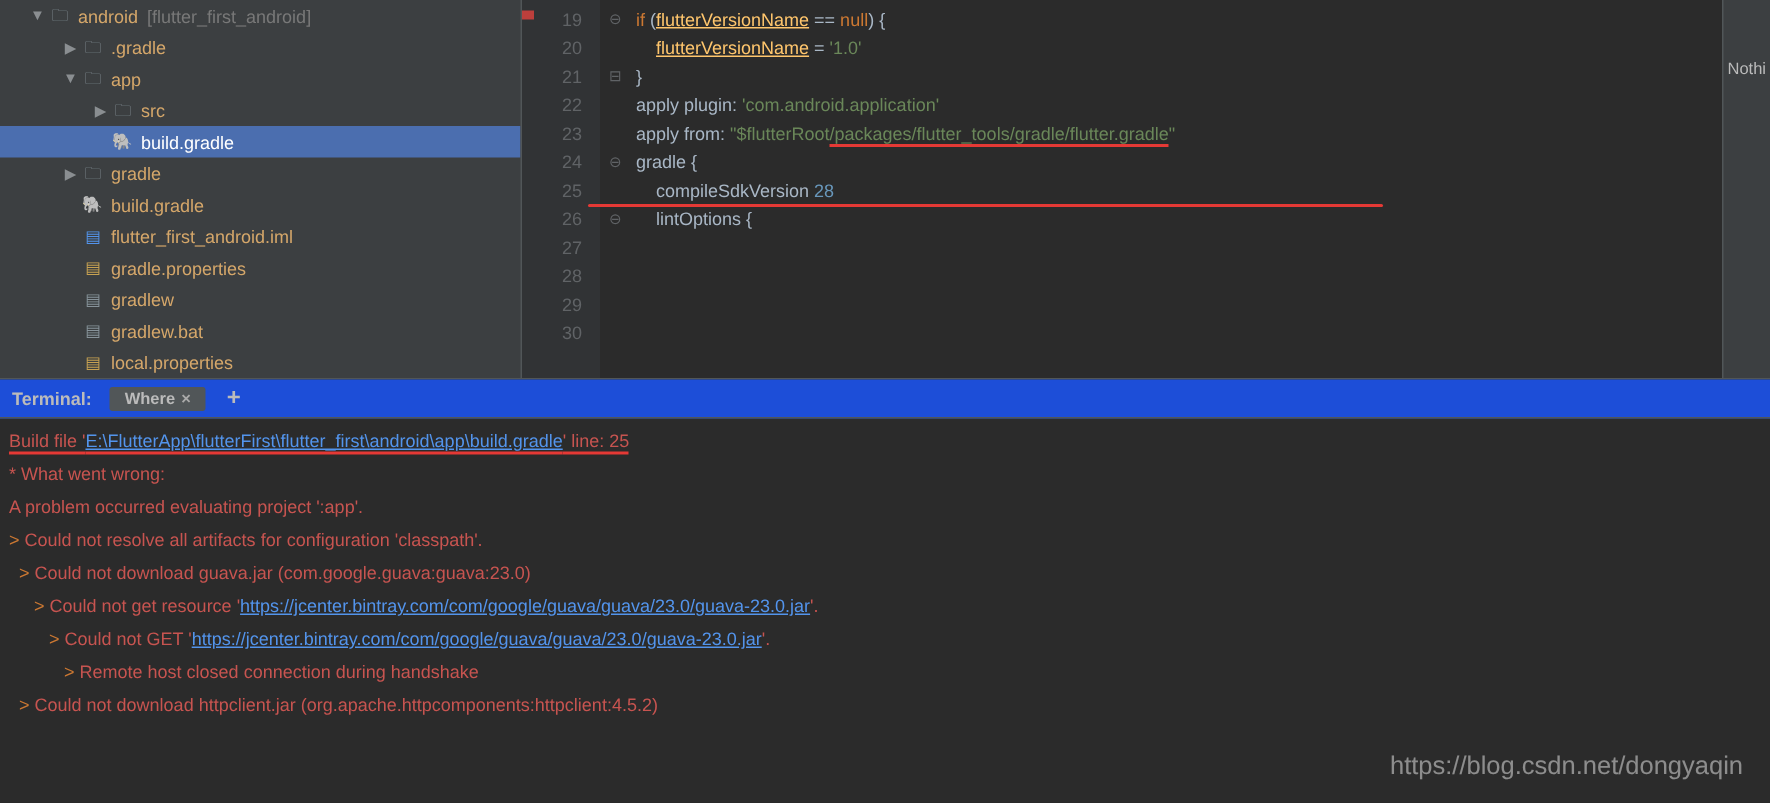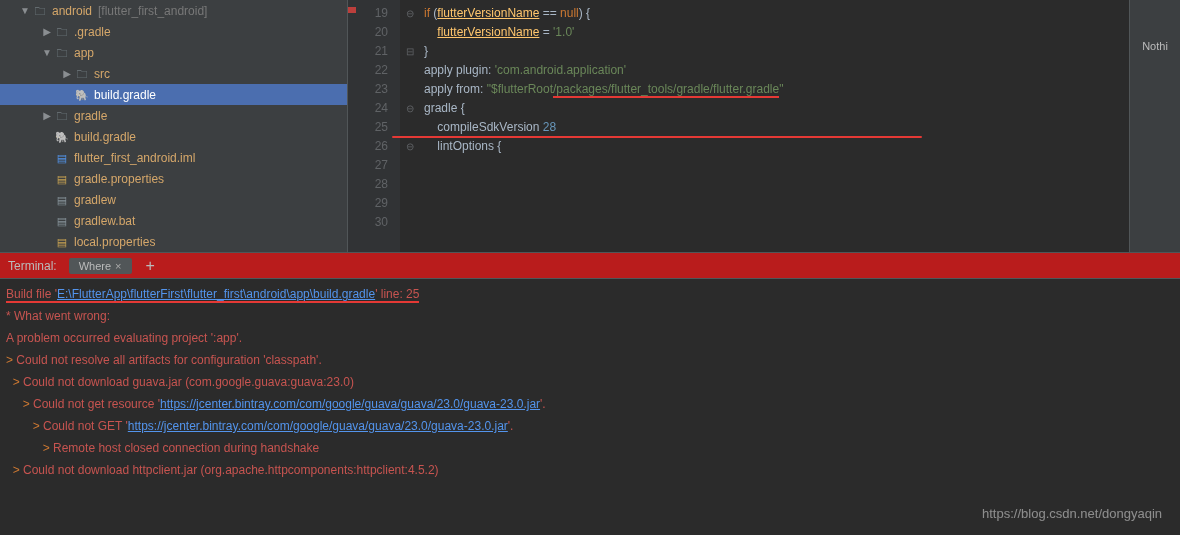--- a/index.html
+++ b/index.html
@@ -23,36 +23,36 @@
 .code-line { padding-left: 8px; white-space: pre; }
 
 .kw { color: #cc7832; }
 .func { color: #ffc66d; text-decoration: underline; }
 .str { color: #6a8759; }
 .num { color: #6897bb; }
 .ident { color: #a9b7c6; }
 .red-underline { border-bottom: 2px solid #e53935; margin-top: 20px; }
 
 .annotation-red { position: absolute; background: #e53935; height: 2px; }
-.right-pane { width: 51px; background: #3c3f41; border-left: 1px solid #515658; display: flex; align-items: flex-start; justify-content: center; }
+.right-pane { width: 32px; background: #3c3f41; border-left: 1px solid #515658; display: flex; align-items: flex-start; justify-content: center; }
 .right-pane span { writing-mode: horizontal-tb; font-size: 11px; color: #bbbbbb; padding-top: 40px; }
 
 .terminal-panel { background: #2b2b2b; border-top: 1px solid #515658; height: 283px; display: flex; flex-direction: column; }
-.terminal-tabs { height: 26px; background: #b91c1c; display: flex; align-items: center; padding-left: 8px; border-bottom: 1px solid #515658; }
+.terminal-tabs { height: 26px; background: #1d4ed8; display: flex; align-items: center; padding-left: 8px; border-bottom: 1px solid #515658; font-weight: bold; }
 .terminal-tab-label { color: #bbbbbb; font-size: 12px; margin-right: 12px; }
 .terminal-tab { background: #515658; padding: 2px 10px; border-radius: 2px; display: flex; align-items: center; gap: 4px; margin-right: 8px; color: #bbbbbb; font-size: 11px; }
 .tab-close { font-size: 11px; color: #aaaaaa; cursor: pointer; }
 .tab-plus { color: #bbbbbb; font-size: 16px; cursor: pointer; padding: 0 6px; }
 
 .terminal-content { flex: 1; font-family: "Consolas", monospace; font-size: 12px; line-height: 22px; padding: 4px 6px; overflow-y: auto; color: #c75450; }
 .term-line { white-space: pre-wrap; }
 .term-link { color: #5394ec; text-decoration: underline; }
 .gt { color: #cc7832; }
 
-.watermark { position: absolute; right: 18px; bottom: 14px; color: #eeeeee; opacity: 0.5; font-size: 13px; }
+.watermark { position: absolute; right: 18px; bottom: 14px; color: #eeeeee; opacity: 0.5; font-size: 17px; }
 </style>
 </head>
 <body>
 
 <div class="top-split">
   <div class="project-tree">
     <div class="tree-item" style="padding-left:18px">
       <span class="tree-arrow">▼</span>
       <span class="tree-icon icon-folder">🗀</span>
       <span class="tree-label">android</span>

